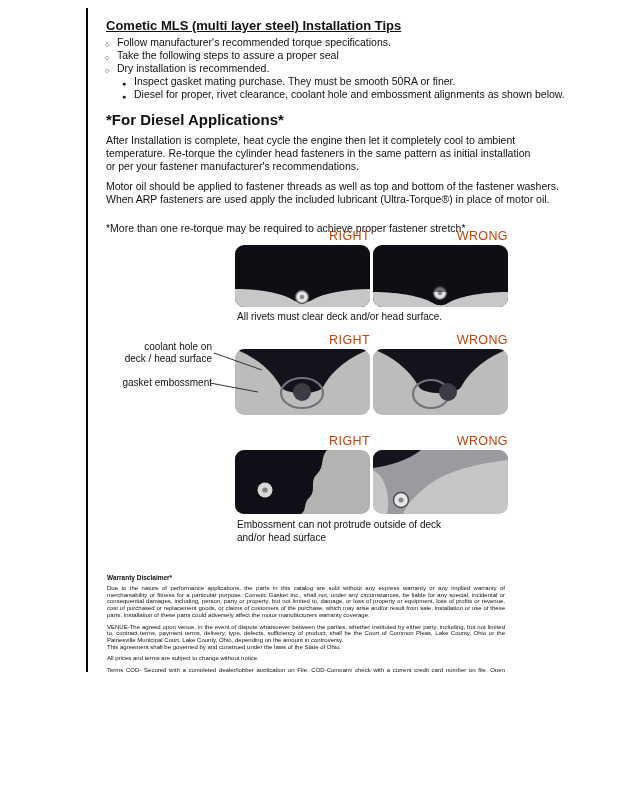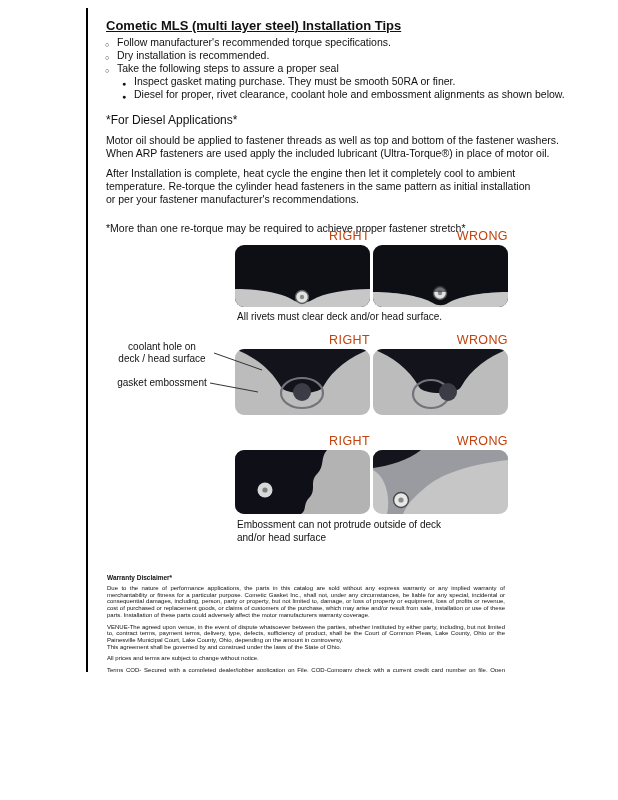--- a/index.html
+++ b/index.html
@@ -10,59 +10,59 @@
   }
   .left-rule { position:absolute; left:86px; top:8px; width:2px; height:786px; background:#000; }
 
   .content { position:absolute; left:106px; top:18px; width:480px; }
   .title { font-size:13px; font-weight:bold; text-decoration:underline; line-height:16px; }
   .tips { list-style:none; font-size:10.5px; line-height:13px; margin-top:2px; }
   .tips li { position:relative; padding-left:11px; }
   .tips li::before { content:"○"; position:absolute; left:-1px; top:2px; font-size:7px; }
   .tips li.sub { margin-left:17px; }
   .tips li.sub::before { content:"●"; font-size:7px; top:2px; }
-  .h2 { font-size:12px; font-weight:normal; margin-top:12px; line-height:14px; }
+  .h2 { font-size:15px; font-weight:bold; margin-top:12px; line-height:14px; }
   .para { font-size:10.5px; line-height:13px; margin-top:7px; width:474px; white-space:pre-line; }
   .note { font-size:10.5px; line-height:13px; margin-top:16px; }
 
   .fig-head { position:absolute; width:135px; text-align:right; font-size:12.5px; color:#c2410c; letter-spacing:0.4px; }
   .panel { position:absolute; width:135px; border-radius:9px; overflow:hidden; }
   .panel svg { display:block; }
   .caption { position:absolute; font-size:10px; line-height:12.5px; color:#111; white-space:pre-line; }
-  .fig-label { position:absolute; width:100px; font-size:10px; line-height:11.5px; text-align:center; white-space:pre-line; color:#111; }
+  .fig-label { position:absolute; width:100px; font-size:10px; line-height:11.5px; text-align:right; white-space:pre-line; color:#111; }
   .pointer-lines { position:absolute; left:200px; top:340px; }
 
   .warranty { position:absolute; left:107px; top:574px; width:398px; }
   .warranty .w-head { font-size:6.5px; font-weight:bold; margin-bottom:4px; }
   .warranty p { font-size:6px; line-height:6.7px; margin-bottom:5px; text-align:justify; }
   .warranty p.tight { margin-bottom:0; text-align:left; white-space:pre-line; }
 
   .footer { position:absolute; left:388px; top:760px; font-size:12px; color:#a21caf; }
 </style>
 </head>
 <body>
 
 <div class="page">
   <div class="left-rule"></div>
 
   <div class="content">
     <div class="title">Cometic MLS (multi layer steel) Installation Tips</div>
     <ul class="tips">
       <li><span>Follow manufacturer's recommended torque specifications.</span></li>
+      <li><span>Take the following steps to assure a proper seal</span></li>
       <li><span>Dry installation is recommended.</span></li>
-      <li><span>Take the following steps to assure a proper seal</span></li>
       <li class="sub"><span>Inspect gasket mating purchase.  They must be smooth 50RA or finer.</span></li>
       <li class="sub"><span>Diesel for proper, rivet clearance, coolant hole and embossment alignments as shown below.</span></li>
     </ul>
     <div class="h2">*For Diesel Applications*</div>
-    <p class="para">Motor oil should be applied to fastener threads as well as top and bottom of the fastener washers.
-When ARP fasteners are used apply the included lubricant (Ultra-Torque®) in place of motor oil.</p>
     <p class="para">After Installation is complete, heat cycle the engine then let it completely cool to ambient
 temperature. Re-torque the cylinder head fasteners in the same pattern as initial installation
 or per your fastener manufacturer's recommendations.</p>
+    <p class="para">Motor oil should be applied to fastener threads as well as top and bottom of the fastener washers.
+When ARP fasteners are used apply the included lubricant (Ultra-Torque®) in place of motor oil.</p>
     <p class="note">*More than one re-torque may be required to achieve proper fastener stretch*</p>
   </div>
 
   <div class="fig-head" style="left:235px; top:229px;">RIGHT</div>
   <div class="fig-head" style="left:373px; top:229px;">WRONG</div>
   <div class="panel" style="left:235px; top:245px; height:62px;">
     <svg width="135" height="62" viewBox="0 0 135 62">
       <rect width="135" height="62" fill="#0e0e15"></rect>
       <path d="M0,44 C24,44 46,48 58,55 C62,58 73,58 77,55 C89,48 111,44 135,44 L135,62 L0,62 Z" fill="#c7c7c7"></path>
       <circle cx="67" cy="52" r="6.5" fill="#e2e2e2" stroke="#5a5a5a" stroke-width="1.4"></circle>

